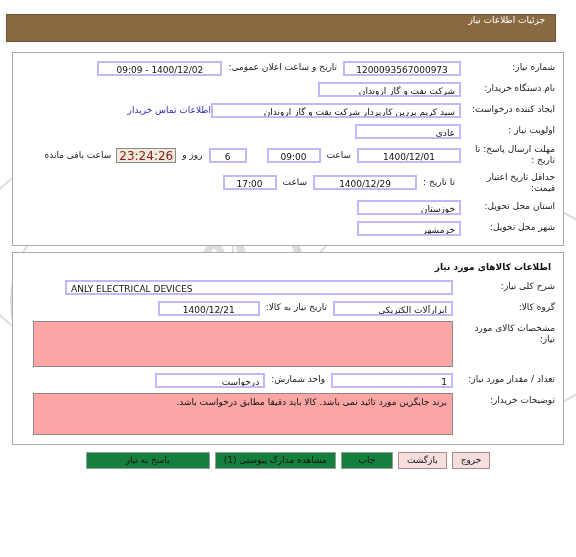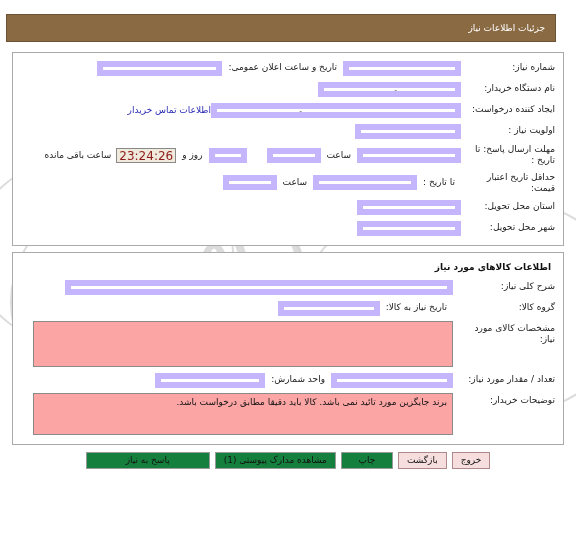--- a/index.html
+++ b/index.html
@@ -64,21 +64,20 @@
   .wm-arc.a3{ left:300px; top:190px; width:330px; height:230px; }
 
   .content { position: relative; z-index: 2; }
 
   .titlebar {
     height: 28px;
     background: #8a6a43;
     border: 1px solid #6d5233;
     color: #ffffff;
     display: flex;
-    align-items: center;
     justify-content: flex-start;
     padding: 0 10px;
     font-size: 9px;
     margin: 0 14px 10px 0;
     box-sizing: border-box;
   }
 
   .panel {
     border: 1px solid #aaaaaa;
     background: #ffffff;
@@ -108,21 +107,21 @@
     color: #1a1a1a;
     flex: 0 0 auto;
     padding-left: 6px;
     line-height: 1.25;
   }
   .lbl.w1 { width: 88px; }
   .lbl.w2 { width: 96px; }
   .lbl.sub { width: auto; padding: 0 6px; }
 
   .fld {
-    border: 6px solid #c4b5fd;
+    border: 2px solid #c4b5fd;
     background: #ffffff;
     height: 15px;
     line-height: 15px;
     font-size: 9px;
     padding: 0 4px;
     box-sizing: border-box;
     text-align: right;
     color: #111;
     overflow: hidden;
     white-space: nowrap;
@@ -295,20 +294,21 @@
 
       <div class="sect-title">اطلاعات کالاهای مورد نیاز</div>
 
       <div class="row">
         <span class="lbl w2">شرح کلی نیاز:</span>
         <div class="fld w-desc ltr" style="width:388px;text-align:left;direction:ltr">ANLY ELECTRICAL DEVICES</div>
       </div>
 
       <div class="row">
         <span class="lbl w2">گروه کالا:</span>
+        <div class="fld w-grp">ابزارآلات الکتریکی</div>
         <span class="lbl sub">تاریخ نیاز به کالا:</span>
         <div class="fld w-gdt center">1400/12/21</div>
       </div>
 
       <div class="row top">
         <span class="lbl w2">مشخصات کالای مورد نیاز:</span>
         <div class="box spec"></div>
       </div>
 
       <div class="row">

